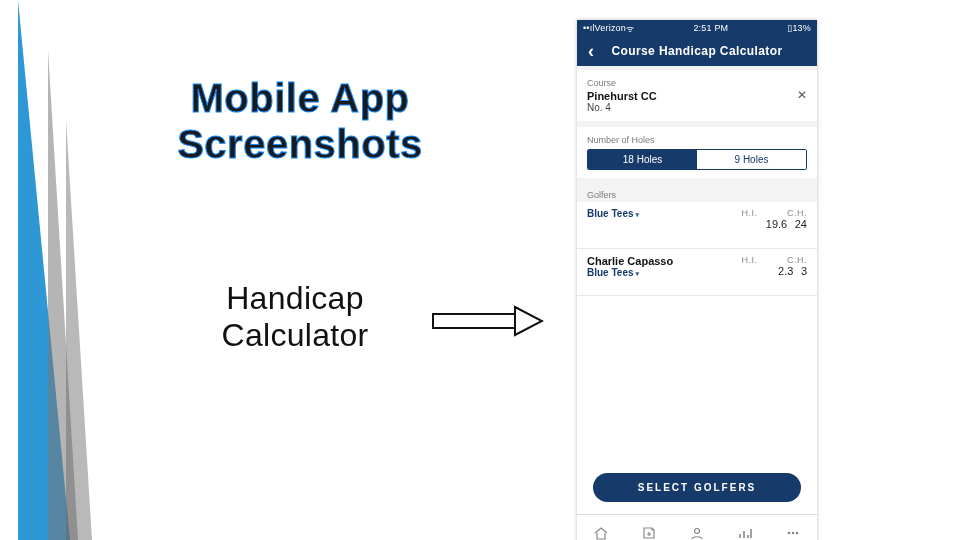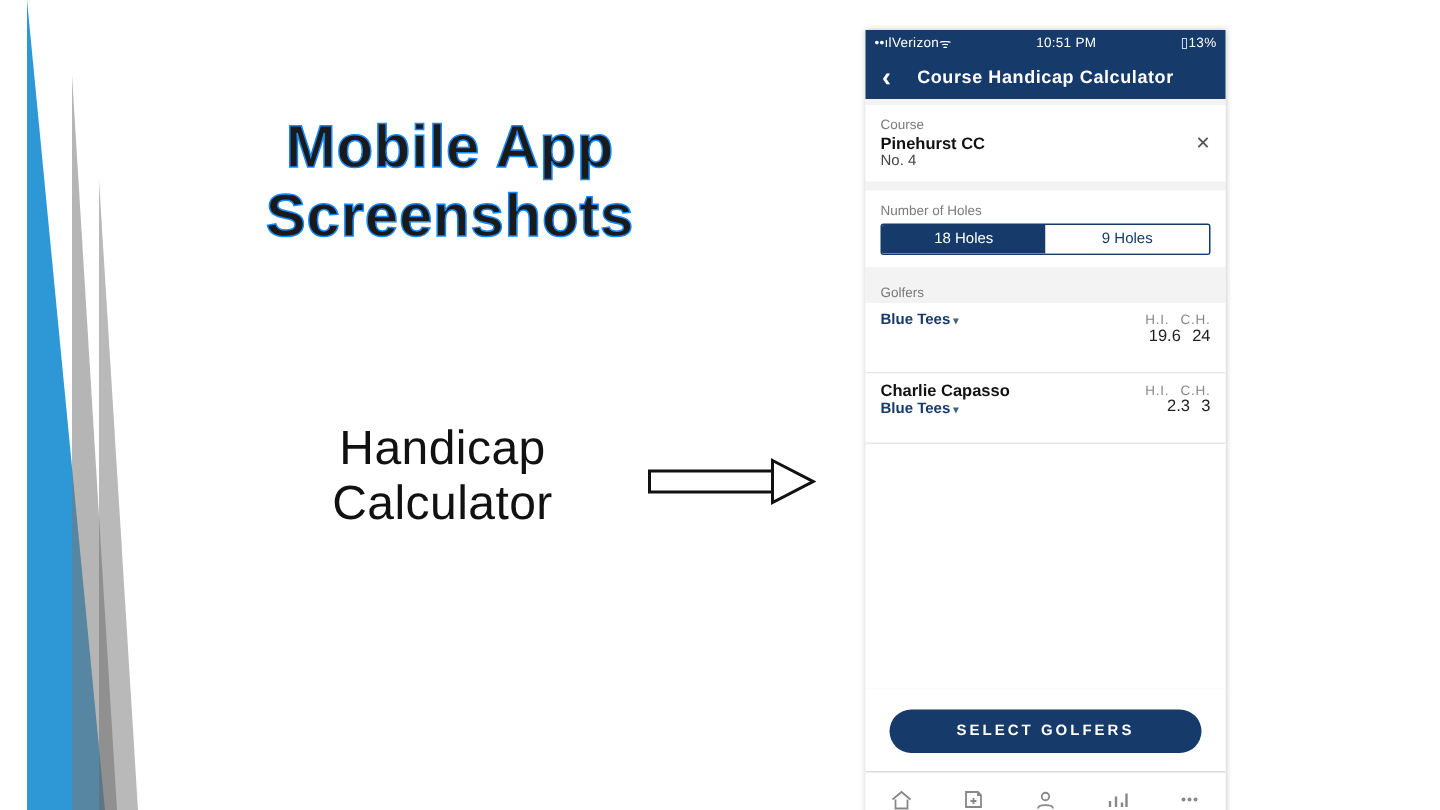--- a/index.html
+++ b/index.html
@@ -171,21 +171,21 @@
     flex: 1;
   }
   .gname .n1 { font-size: 11px; font-weight: 700; color:#111; }
   .gname .n2 { font-size: 10px; font-weight: 600; color:#163a6a; }
   .n2::after { content: "▾"; font-size: 7px; margin-left: 2px; opacity:0.8;}
   .gstats {
     text-align: right;
     font-size: 9px;
     color: #444;
   }
-  .gstats .lbl { color:#888; letter-spacing:0.5px; }
+  .gstats .lbl { color:#888; letter-spacing:0.5px;margin-left:22px; }
   .gstats .val { font-size: 11px; font-weight: 500; color:#222; }
   .gap { flex: 1; background:#fff; }
 
   .cta-wrap {
     background:#fff;
     padding: 14px 16px 12px;
   }
   .cta {
     background:#163a6a;
     color:#fff;
@@ -232,21 +232,21 @@
   <svg class="arrow" viewBox="0 0 112 32">
     <rect x="1" y="9" width="82" height="14" fill="none" stroke="#111" stroke-width="2"></rect>
     <polygon points="83,2 110,16 83,30" fill="none" stroke="#111" stroke-width="2"></polygon>
   </svg>
 
   <div class="phone">
     <div class="status-bar">
       <span>••ıl </span>
       <span>Verizon</span>
       <span> ᯤ</span>
-      <span class="mid">10:51 PM</span>
+      <span class="mid">2:51 PM</span>
       <span>▯ </span>
       <span>13%</span>
     </div>
 
     <div class="nav-bar">
       <div class="nav-back">‹</div>
       <div class="nav-title">Course Handicap Calculator</div>
     </div>
 
     <div class="app-body">

